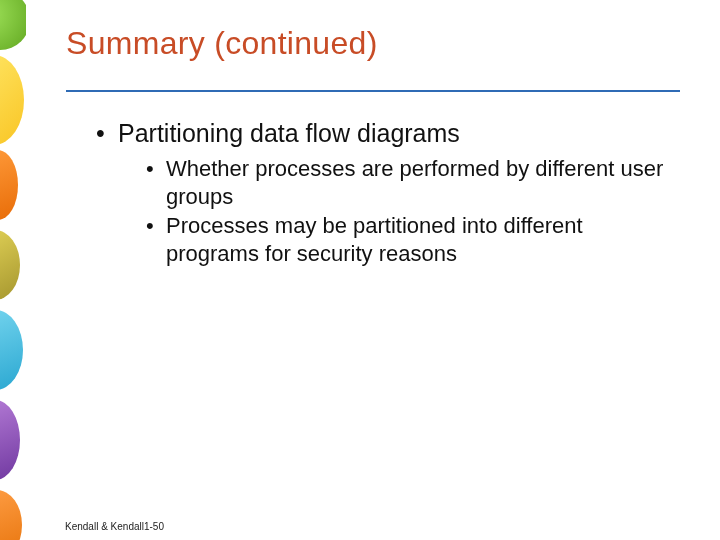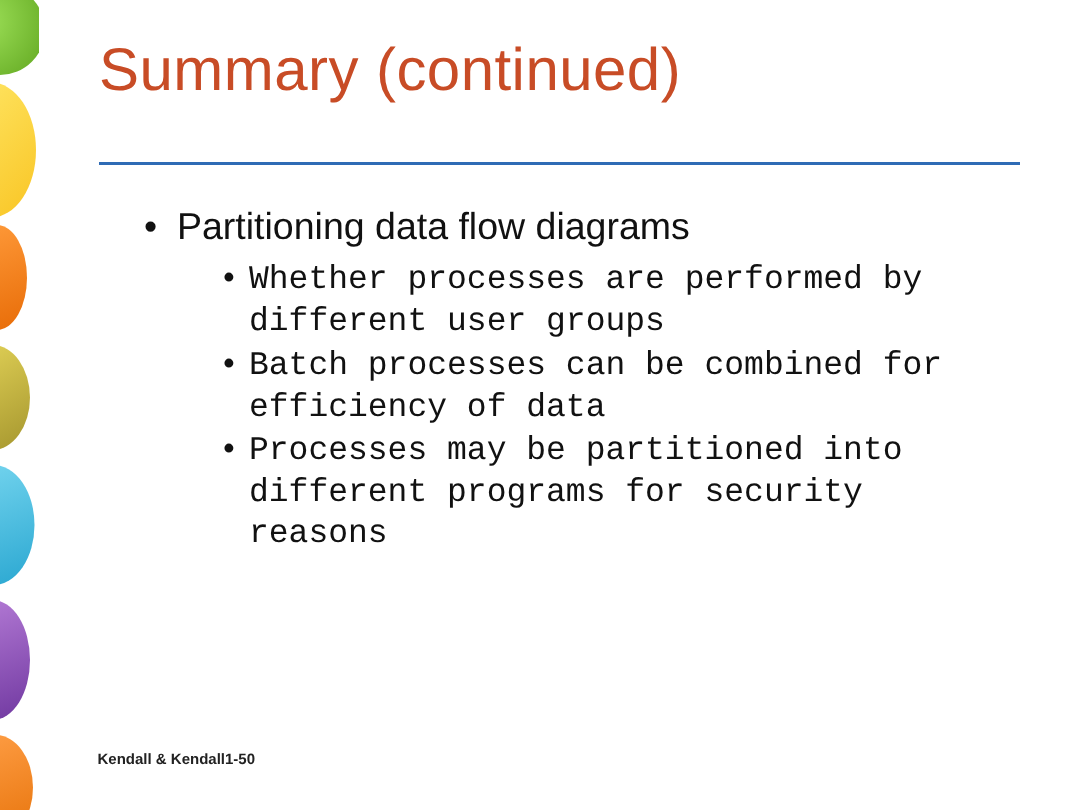--- a/index.html
+++ b/index.html
@@ -62,24 +62,24 @@
   }
   .slide {
     position: absolute;
     left: 26px;
     top: 0;
     width: 694px;
     height: 540px;
     padding: 25px 40px 0 40px;
   }
   .title {
-    font-size: 40px;
+    font-size: 32px;
     color: #c84c26;
     font-weight: normal;
-    margin-bottom: 38px;
+    margin-bottom: 28px;
     letter-spacing: 0.3px;
   }
   .rule {
     border: none;
     border-top: 2px solid #2f6bb5;
     margin: 0 0 26px 0;
     width: 100%;
   }
   ul.level1 {
     list-style: none;
@@ -99,48 +99,46 @@
     position: absolute;
     left: 0;
     top: 0;
     font-size: 25px;
     color: #111;
   }
   ul.level2 {
     list-style: none;
     margin-left: 28px;
     margin-top: 6px;
-    font-family: Liberation Mono, monospace;
   }
   ul.level2 > li {
     position: relative;
     font-size: 22px;
     color: #111;
     line-height: 1.25;
     margin-bottom: 2px;
     padding-left: 20px;
   }
   ul.level2 > li::before {
     content: "•";
     position: absolute;
     left: 0;
     top: 0;
     font-size: 22px;
     color: #111;
   }
   .footer {
     position: absolute;
-    bottom: 28px;
+    bottom: 8px;
     left: 65px;
     width: 625px;
     font-size: 10px;
     color: #222;
     display: flex;
     align-items: center;
-    font-weight: bold;
   }
   .footer-left { flex: 0 0 auto; }
   .footer-center { flex: 1 1 auto; text-align: center; }
   .footer-right { flex: 0 0 auto; padding-right: 10px; }
 </style>
 </head>
 <body>
 
 <div class="decor-strip">
   <div class="decor-shape green"></div>
@@ -153,21 +151,20 @@
 </div>
 
 <div class="slide">
   <h1 class="title">Summary (continued)</h1>
   <hr class="rule">
   <ul class="level1">
     <li>
       <span>Partitioning data flow diagrams</span>
       <ul class="level2">
         <li>Whether processes are performed by different user groups</li>
-        <li>Batch processes can be combined for efficiency of data</li>
         <li>Processes may be partitioned into different programs for security reasons</li>
       </ul>
     </li>
   </ul>
 </div>
 
 <div class="footer">
   <span class="footer-left">Kendall &amp; Kendall</span>
   <span class="footer-right">1-50</span>
 </div>

